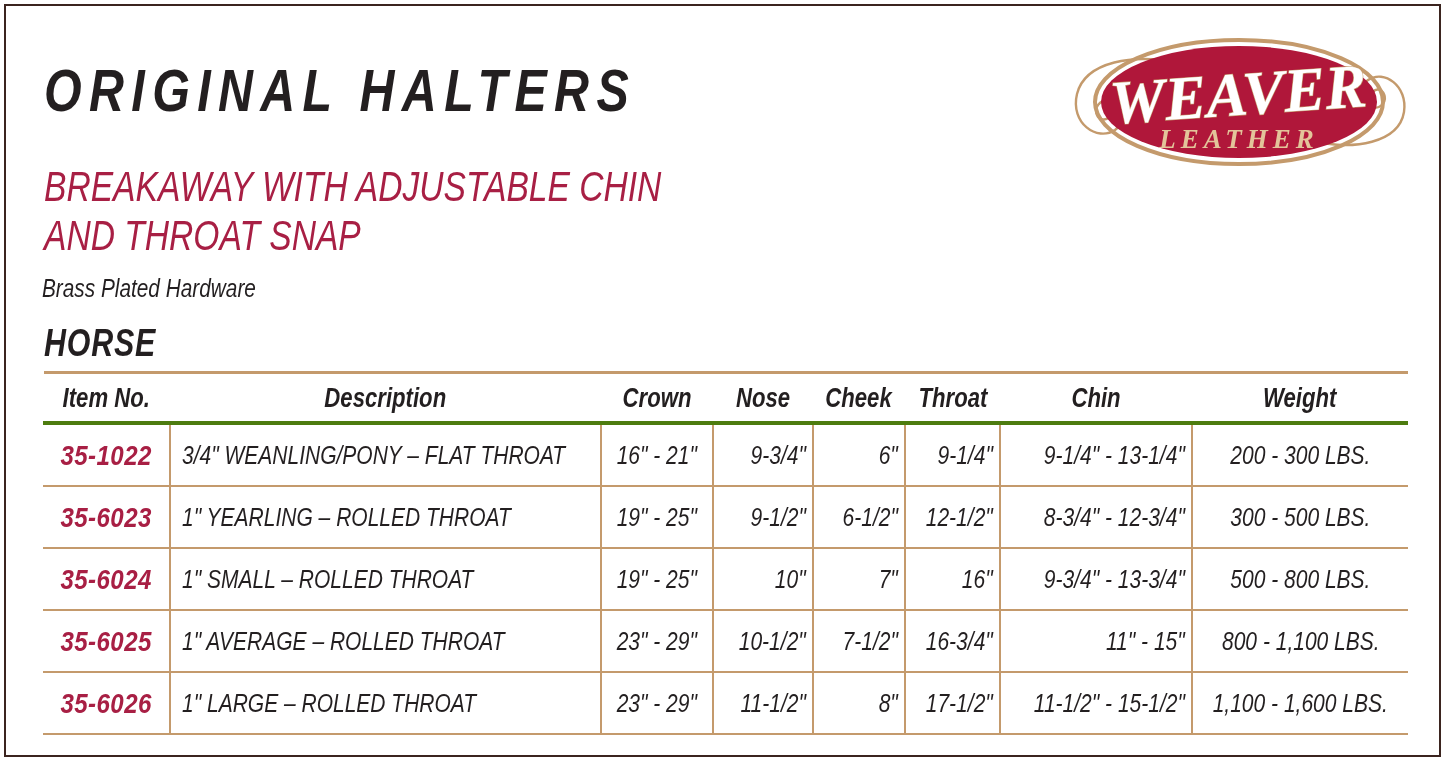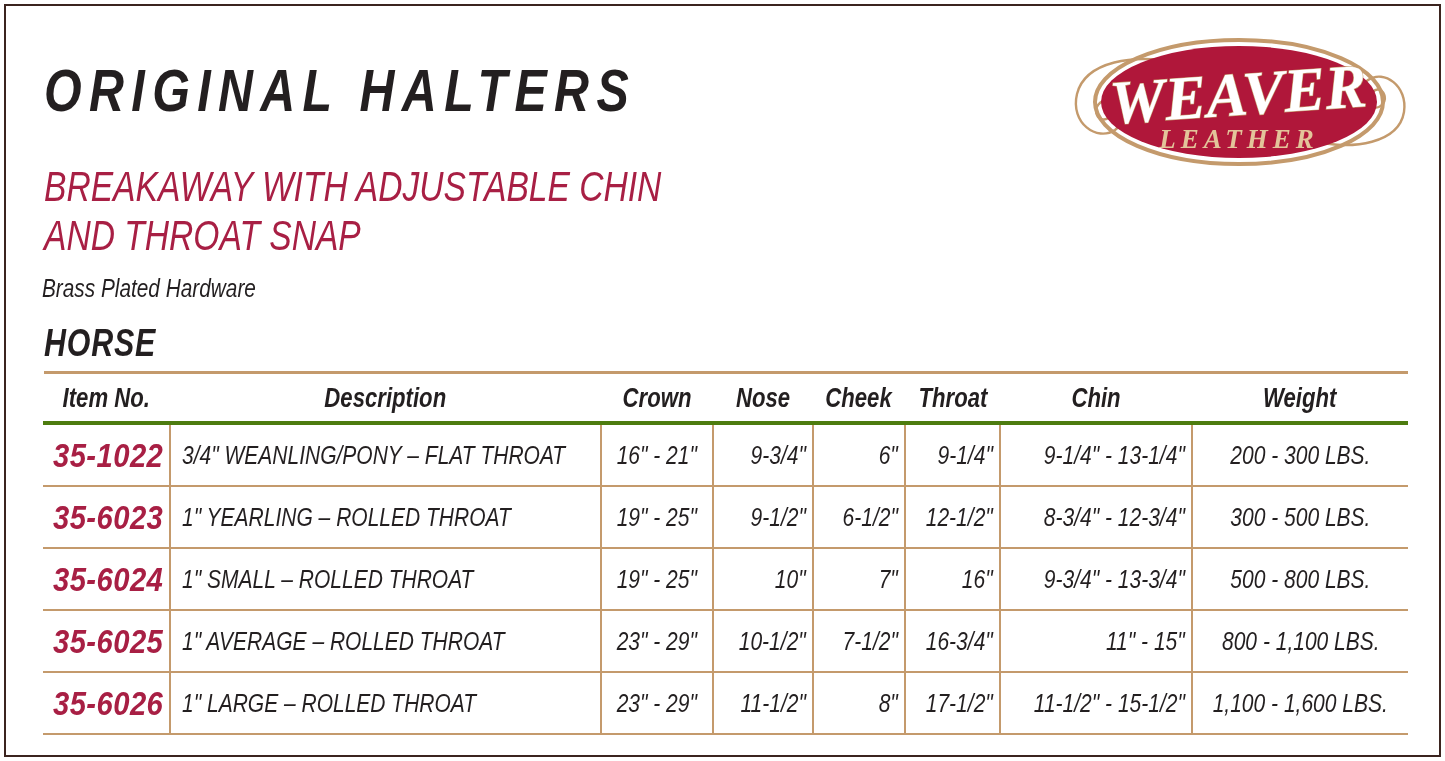--- a/index.html
+++ b/index.html
@@ -144,21 +144,21 @@
     overflow: hidden;
   }
   table.spec td .sq {
     display: inline-block;
     transform: scaleX(0.84);
   }
   table.spec td.item {
     text-align: center;
     color: #a81f44;
     font-weight: bold;
-    font-size: 34px;
+    font-size: 28px;
     letter-spacing: 0.5px;
     border-right: 2px solid #c49a6c;
   }
   table.spec td.item .sq { transform: scaleX(0.86); }
   table.spec td.desc {
     text-align: left;
     padding-left: 11px;
     border-right: 2px solid #c49a6c;
   }
   table.spec td.desc .sq { transform-origin: left center; }

